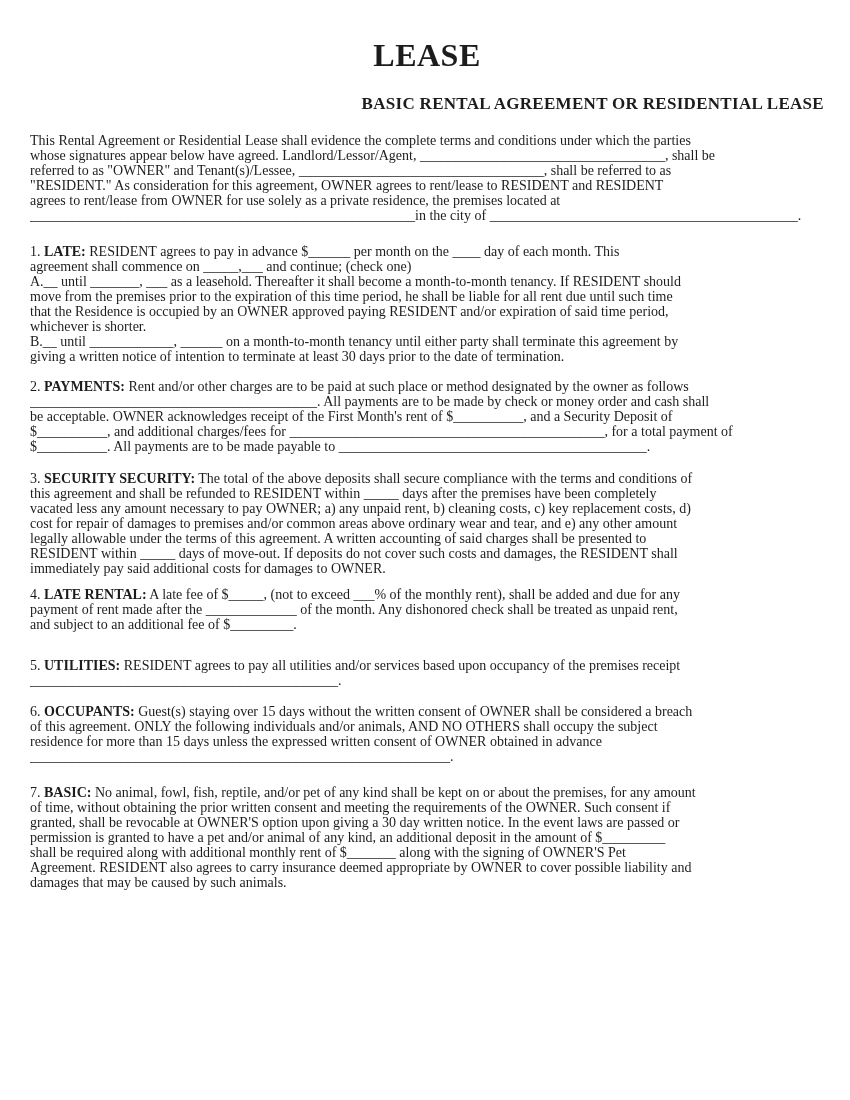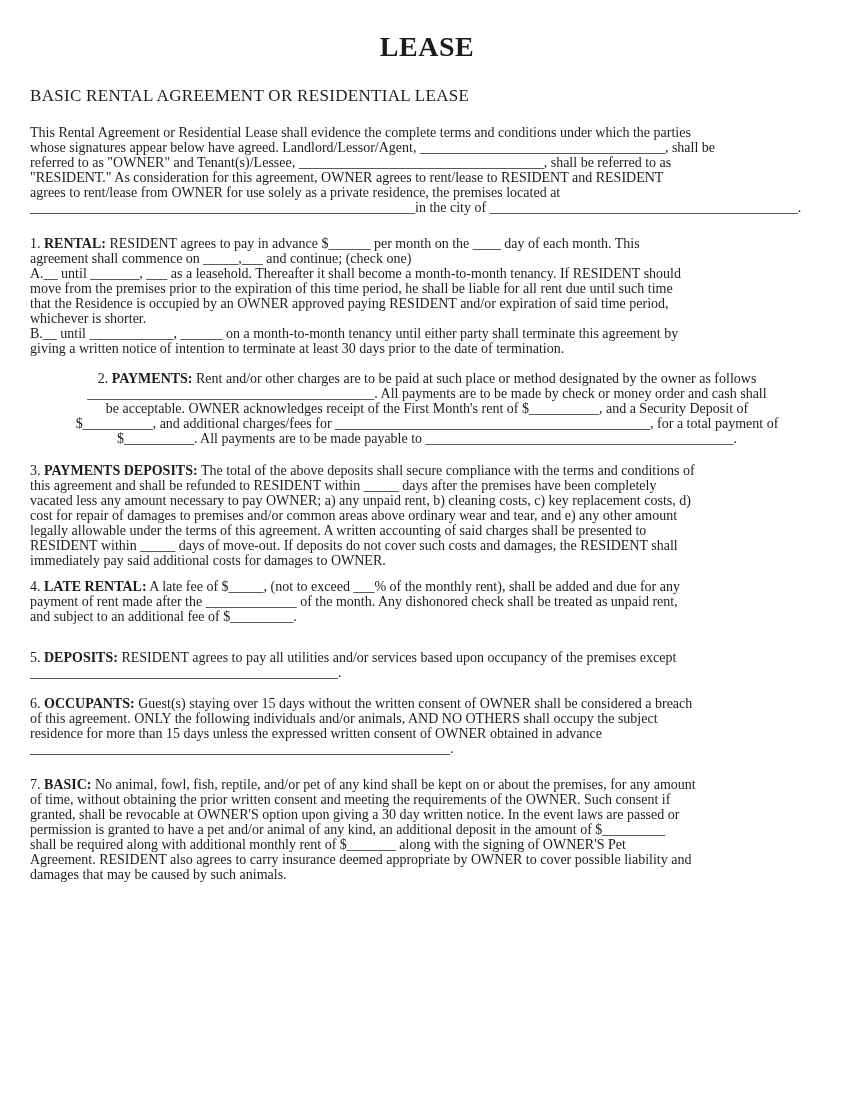--- a/index.html
+++ b/index.html
@@ -7,93 +7,93 @@
     width: 850px;
     height: 1100px;
     box-sizing: border-box;
     background: #ffffff;
     color: #1c1c1c;
     font-family: "Liberation Serif", "DejaVu Serif", serif;
     padding: 28px 26px 30px 30px;
     overflow: hidden;
   }
   .doc-title {
-    margin: 4px;
-    font-size: 28px;
+    margin: 12px;
+    font-size: 32px;
     line-height: 30px;
     font-weight: bold;
     text-align: center;
     letter-spacing: 0.5px;
   }
   .doc-subtitle {
     margin: 24px 0 0 0;
     font-size: 17px;
     line-height: 20px;
-    font-weight: normal;
-    text-align: left;
+    font-weight: bold;
+    text-align: right;
     letter-spacing: 0.3px;
   }
   .para {
     margin: 0;
     font-size: 14px;
     line-height: 15px;
     white-space: pre;
     overflow: hidden;
   }
   .para b { font-weight: bold; }
   .mt19 { margin-top: 19px; }
   .mt21 { margin-top: 21px; }
-  .mt15 { margin-top: 15px; text-align: center; }
+  .mt15 { margin-top: 15px; }
   .mt17 { margin-top: 17px; }
   .mt11 { margin-top: 11px; }
   .mt26 { margin-top: 26px; }
   .mt16 { margin-top: 16px; }
 </style>
 </head>
 <body>
 
 <h1 class="doc-title">LEASE</h1>
 
 <h2 class="doc-subtitle">BASIC RENTAL AGREEMENT OR RESIDENTIAL LEASE</h2>
 
 <p class="para mt19"><span>This Rental Agreement or Residential Lease shall evidence the complete terms and conditions under which the parties
 whose signatures appear below have agreed. Landlord/Lessor/Agent, ___________________________________, shall be
 referred to as "OWNER" and Tenant(s)/Lessee, ___________________________________, shall be referred to as
 "RESIDENT." As consideration for this agreement, OWNER agrees to rent/lease to RESIDENT and RESIDENT
 agrees to rent/lease from OWNER for use solely as a private residence, the premises located at
 _______________________________________________________in the city of ____________________________________________.</span></p>
 
-<p class="para mt21"><span>1. </span><b>RENTAL:</b><span> RESIDENT agrees to pay in advance $______ per month on the ____ day of each month. This
+<p class="para mt21"><span>1. </span><b>LATE:</b><span> RESIDENT agrees to pay in advance $______ per month on the ____ day of each month. This
 agreement shall commence on _____,___ and continue; (check one)
 A.__ until _______, ___ as a leasehold. Thereafter it shall become a month-to-month tenancy. If RESIDENT should
 move from the premises prior to the expiration of this time period, he shall be liable for all rent due until such time
 that the Residence is occupied by an OWNER approved paying RESIDENT and/or expiration of said time period,
 whichever is shorter.
 B.__ until ____________, ______ on a month-to-month tenancy until either party shall terminate this agreement by
 giving a written notice of intention to terminate at least 30 days prior to the date of termination.</span></p>
 
 <p class="para mt15"><span>2. </span><b>PAYMENTS:</b><span> Rent and/or other charges are to be paid at such place or method designated by the owner as follows
 _________________________________________. All payments are to be made by check or money order and cash shall
 be acceptable. OWNER acknowledges receipt of the First Month's rent of $__________, and a Security Deposit of
 $__________, and additional charges/fees for _____________________________________________, for a total payment of
 $__________. All payments are to be made payable to ____________________________________________.</span></p>
 
-<p class="para mt17"><span>3. </span><b>PAYMENTS DEPOSITS:</b><span> The total of the above deposits shall secure compliance with the terms and conditions of
+<p class="para mt17"><span>3. </span><b>SECURITY SECURITY:</b><span> The total of the above deposits shall secure compliance with the terms and conditions of
 this agreement and shall be refunded to RESIDENT within _____ days after the premises have been completely
 vacated less any amount necessary to pay OWNER; a) any unpaid rent, b) cleaning costs, c) key replacement costs, d)
 cost for repair of damages to premises and/or common areas above ordinary wear and tear, and e) any other amount
 legally allowable under the terms of this agreement. A written accounting of said charges shall be presented to
 RESIDENT within _____ days of move-out. If deposits do not cover such costs and damages, the RESIDENT shall
 immediately pay said additional costs for damages to OWNER.</span></p>
 
 <p class="para mt11"><span>4. </span><b>LATE RENTAL:</b><span> A late fee of $_____, (not to exceed ___% of the monthly rent), shall be added and due for any
 payment of rent made after the _____________ of the month. Any dishonored check shall be treated as unpaid rent,
 and subject to an additional fee of $_________.</span></p>
 
-<p class="para mt26"><span>5. </span><b>DEPOSITS:</b><span> RESIDENT agrees to pay all utilities and/or services based upon occupancy of the premises except
+<p class="para mt26"><span>5. </span><b>UTILITIES:</b><span> RESIDENT agrees to pay all utilities and/or services based upon occupancy of the premises receipt
 ____________________________________________.</span></p>
 
 <p class="para mt16"><span>6. </span><b>OCCUPANTS:</b><span> Guest(s) staying over 15 days without the written consent of OWNER shall be considered a breach
 of this agreement. ONLY the following individuals and/or animals, AND NO OTHERS shall occupy the subject
 residence for more than 15 days unless the expressed written consent of OWNER obtained in advance
 ____________________________________________________________.</span></p>
 
 <p class="para mt21"><span>7. </span><b>BASIC:</b><span> No animal, fowl, fish, reptile, and/or pet of any kind shall be kept on or about the premises, for any amount
 of time, without obtaining the prior written consent and meeting the requirements of the OWNER. Such consent if
 granted, shall be revocable at OWNER'S option upon giving a 30 day written notice. In the event laws are passed or

